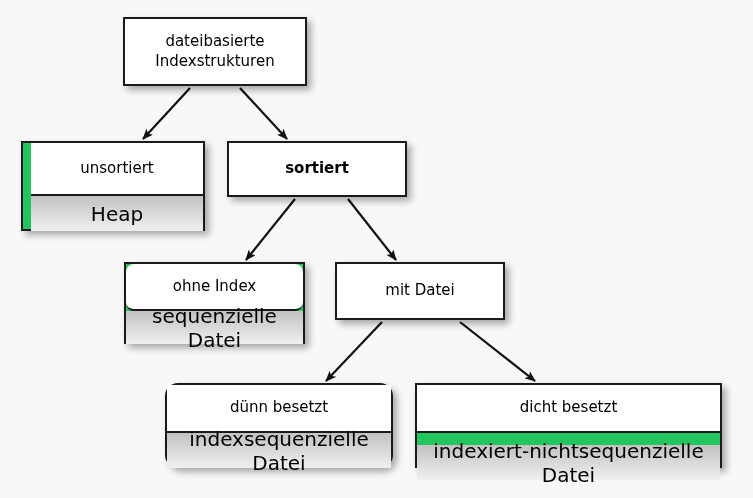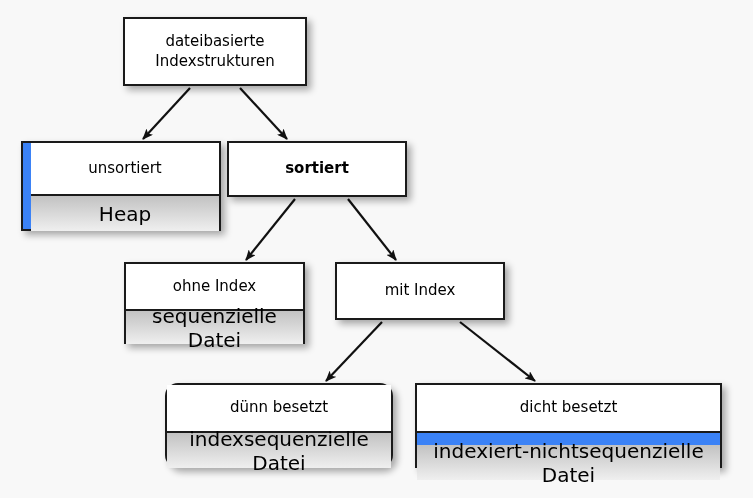--- a/index.html
+++ b/index.html
@@ -23,21 +23,21 @@
     left: 0;
     top: 0;
     width: 753px;
     height: 498px;
     pointer-events: none;
   }
   .node {
     position: absolute;
     box-sizing: border-box;
     border: 2px solid #1a1a1a;
-    background: #3b82f6;
+    background: #22c55e;
     box-shadow: 4px 4px 7px rgba(0,0,0,0.33);
     display: flex;
     flex-direction: column;
     z-index: 2;
   }
   .node .title {
     flex: 1 1 auto;
     display: flex;
     align-items: center;
     justify-content: center;
@@ -60,30 +60,30 @@
     text-align: center;
     color: #000000;
     font-size: 20px;
     padding: 2px 6px;
     box-sizing: border-box;
     background: linear-gradient(to bottom, #c2c2c2 0%, #d2d2d2 35%, #e4e4e4 75%, #efefef 100%);
   }
 
   
   #node-root      { left: 123px; top: 17px;  width: 184px; height: 69px; }
-  #node-unsorted  { left: 21px;  top: 141px; width: 200px; height: 90px; padding-left: 8px; }
+  #node-unsorted  { left: 21px;  top: 141px; width: 184px; height: 90px; padding-left: 8px; }
   #node-sorted    { left: 227px; top: 141px; width: 180px; height: 56px; font-weight: bold; }
   #node-noindex   { left: 124px; top: 262px; width: 181px; height: 82px; }
   #node-withindex { left: 335px; top: 262px; width: 170px; height: 58px; }
   #node-sparse    { left: 165px; top: 383px; width: 228px; height: 85px; border-radius: 13px; }
   #node-dense     { left: 415px; top: 383px; width: 307px; height: 85px; gap: 12px; }
 
   #node-unsorted .title  { height: 53px; flex: 0 0 53px; }
   #node-unsorted .sub    { height: 35px; flex: 0 0 35px; }
-  #node-noindex .title   { height: 47px; flex: 0 0 47px; }
+  #node-noindex .title   { height: 47px; flex: 0 0 47px; border-radius: 8px; }
   #node-noindex .sub     { height: 33px; flex: 0 0 33px; }
   #node-sparse .title    { height: 48px; flex: 0 0 48px; }
   #node-sparse .sub      { height: 35px; flex: 0 0 35px; }
   #node-dense .title     { height: 48px; flex: 0 0 48px; }
   #node-dense .sub       { height: 35px; flex: 0 0 35px; }
 </style>
 </head>
 <body>
 
 <div id="diagram">
@@ -121,21 +121,21 @@
   <div class="node" id="node-sorted">
     <div class="title">sortiert</div>
   </div>
 
   <div class="node has-sub" id="node-noindex">
     <div class="title">ohne Index</div>
     <div class="sub">sequenzielle Datei</div>
   </div>
 
   <div class="node" id="node-withindex">
-    <div class="title">mit Index</div>
+    <div class="title">mit Datei</div>
   </div>
 
   <div class="node has-sub" id="node-sparse">
     <div class="title">dünn besetzt</div>
     <div class="sub">indexsequenzielle Datei</div>
   </div>
 
   <div class="node has-sub" id="node-dense">
     <div class="title">dicht besetzt</div>
     <div class="sub">indexiert-nichtsequenzielle Datei</div>

